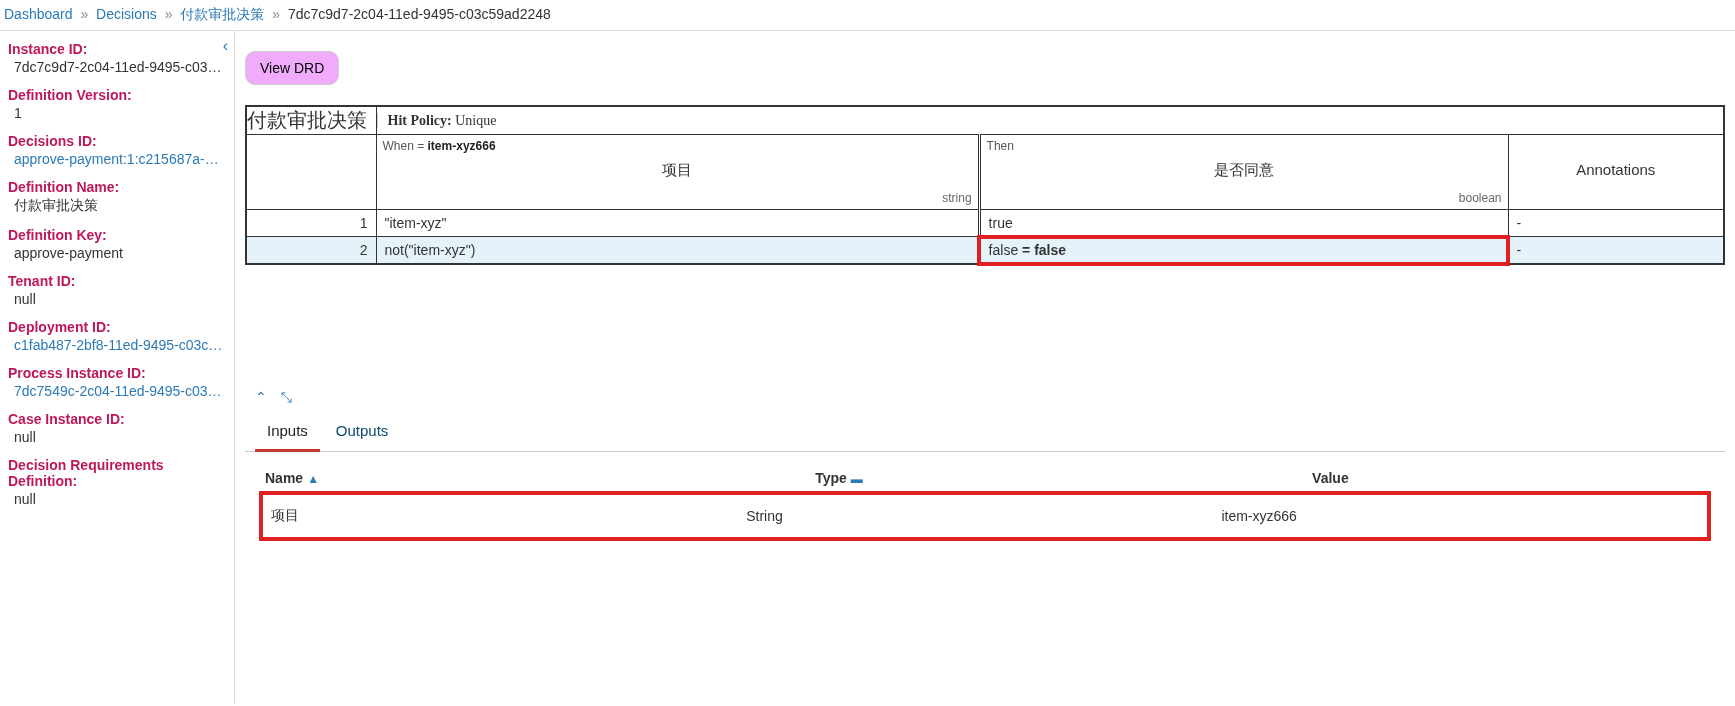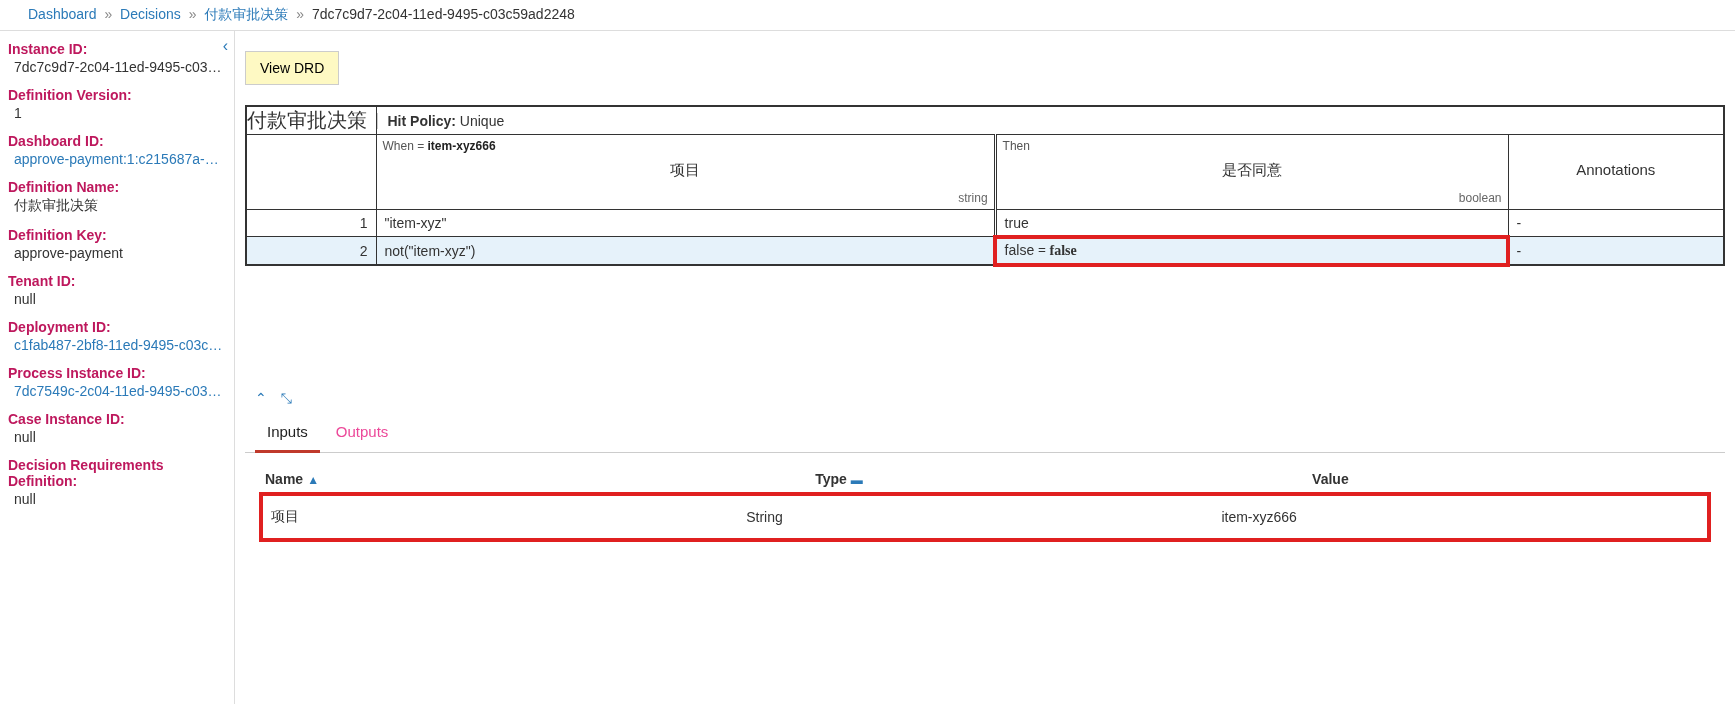--- a/index.html
+++ b/index.html
@@ -4,21 +4,21 @@
 <style>
   * { box-sizing: border-box; }
   body {
     margin: 0;
     font-family: -apple-system, BlinkMacSystemFont, "Segoe UI", Arial, sans-serif;
     font-size: 14px;
     color: #333;
     background: #fff;
   }
   .breadcrumb {
-    padding: 6px 28px;
+    padding: 6px 4px;
     border-bottom: 1px solid #ddd;
     font-size: 14px;
   }
   .breadcrumb a { color: #2b7ab8; text-decoration: none; cursor: pointer; }
   .breadcrumb .sep { color: #888; margin: 0 4px; }
   .breadcrumb .current { color: #333; }
 
   .layout { display: flex; height: calc(100vh - 33px); }
   .sidebar {
     width: 235px;
@@ -36,64 +36,64 @@
     font-size: 16px;
   }
   .field { margin-bottom: 12px; }
   .field-label { font-weight: bold; font-size: 14px; color: #be185d; }
   .field-value { font-size: 14px; color: #333; margin-top: 2px; padding-left: 6px; overflow: hidden; text-overflow: ellipsis; white-space: nowrap; }
   .field-value.link { color: #2b7ab8; cursor: pointer; }
 
   .main { flex: 1; padding: 20px 10px 10px 10px; display: flex; flex-direction: column; }
   .btn {
     border: 1px solid #ccc;
-    background: #fef9c3;
+    background: #f0abfc;
     padding: 8px 14px;
     font-size: 14px;
     cursor: pointer;
-    border-radius: 0;
+    border-radius: 10px;
   }
   .dmn-table {
     margin-top: 20px;
     border: 2px solid #333;
     border-collapse: collapse;
     width: 100%;
   }
   .dmn-header-row td { border: 1px solid #333; padding: 0; vertical-align: middle; }
   .dmn-title-cell { padding: 8px 14px; font-size: 20px; }
-  .dmn-hit-cell { padding: 8px 12px; font-size: 14px; }
+  .dmn-hit-cell { padding: 8px 12px; font-size: 14px; font-family: Liberation Serif, serif; }
   .dmn-hit-cell .hp-label { font-weight: bold; }
   .dmn-hit-cell .hp-sep { border-left: 1px solid #ccc; margin-right: 10px; }
 
   .dmn-col-header { position: relative; height: 74px; }
   .dmn-col-header .top-label { position: absolute; top: 4px; left: 6px; font-size: 12px; color: #555; text-align: center; }
   .dmn-col-header .top-label .bold { font-weight: bold; color: #222; }
   .dmn-col-header .center-label { text-align: center; font-size: 15px; padding-top: 26px; }
   .dmn-col-header .type-label { position: absolute; bottom: 4px; right: 6px; font-size: 12px; color: #666; }
 
   .dmn-rule-row td { border: 1px solid #333; padding: 5px 8px; font-size: 14px; }
   .dmn-rule-row td.idx { text-align: right; color: #333; width: 130px; }
   .dmn-rule-row.hl td { background: #e6f2fa; }
 
   .highlight-box-red {
     outline: 4px solid #e02020;
     outline-offset: -2px;
   }
-  .result-bold { font-weight: bold; font-family: Liberation Serif, serif; }
+  .result-bold { font-weight: bold; }
 
   .panel-controls { margin-top: 120px; padding: 4px 10px; }
   .panel-controls span { color: #2b7ab8; cursor: pointer; margin-right: 10px; font-size: 14px; }
 
   .tabs { border-bottom: 1px solid #ccc; margin-top: 4px; padding: 0 10px; }
   .tab {
     display: inline-block;
     padding: 8px 12px 10px 12px;
     font-size: 15px;
     cursor: pointer;
-    color: #ec4899;
+    color: #0c4a6e;
   }
   .tab.active { color: #222; border-bottom: 3px solid #c0392b; margin-bottom: -1px; }
 
   .data-table-wrap { padding: 10px 14px; }
   .data-table { width: 100%; border-collapse: collapse; }
   .data-table th {
     text-align: left;
     font-weight: bold;
     padding: 8px 6px;
     font-size: 14px;
@@ -127,21 +127,21 @@
 
     <div class="field">
       <div class="field-label">Instance ID:</div>
       <div class="field-value">7dc7c9d7-2c04-11ed-9495-c03c59...</div>
     </div>
     <div class="field">
       <div class="field-label">Definition Version:</div>
       <div class="field-value">1</div>
     </div>
     <div class="field">
-      <div class="field-label">Dashboard ID:</div>
+      <div class="field-label">Decisions ID:</div>
       <div class="field-value link">approve-payment:1:c215687a-2bf8-...</div>
     </div>
     <div class="field">
       <div class="field-label">Definition Name:</div>
       <div class="field-value">付款审批决策</div>
     </div>
     <div class="field">
       <div class="field-label">Definition Key:</div>
       <div class="field-value">approve-payment</div>
     </div>

